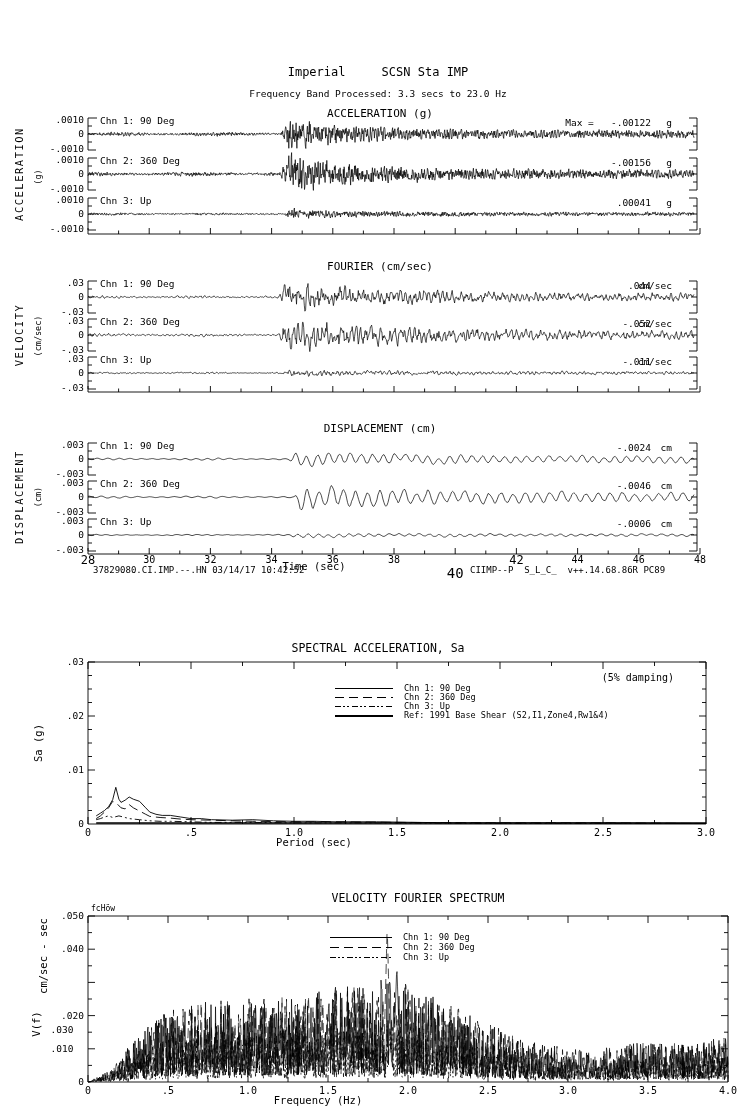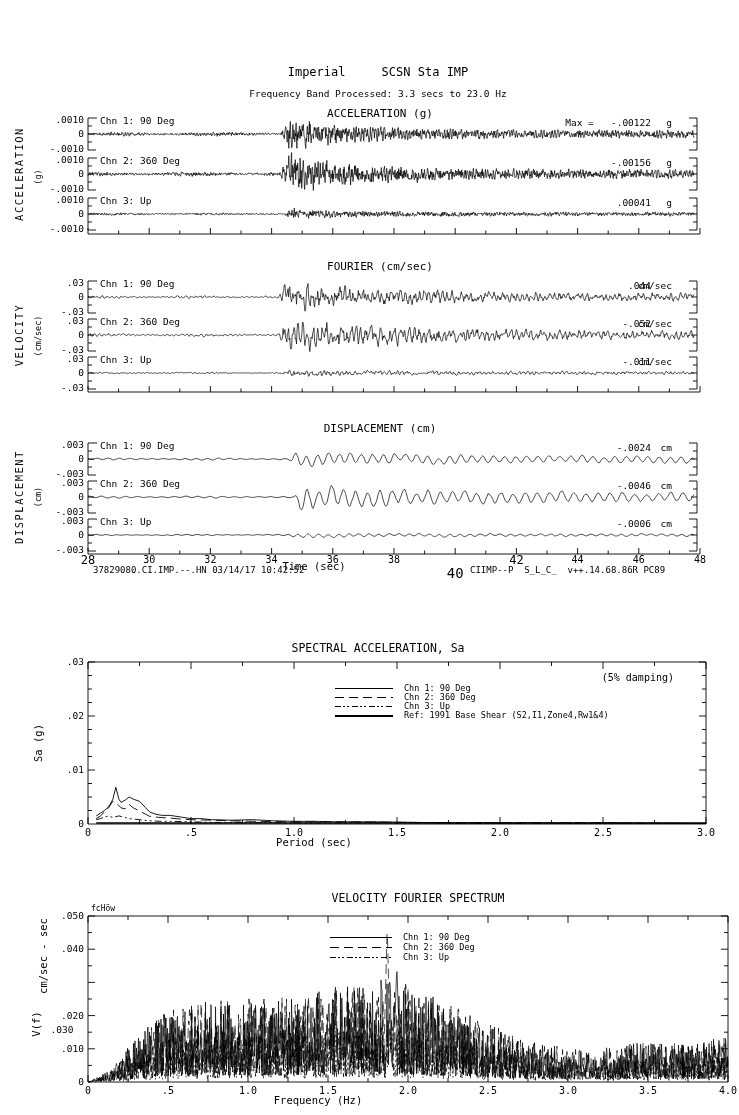--- a/index.html
+++ b/index.html
@@ -451,21 +451,21 @@
       <div class="abs tick" style="left: 191px; top: 828px; transform: translateX(-50%); font-size: 10px;">.5</div>
       <div class="abs tick" style="left: 294px; top: 828px; transform: translateX(-50%); font-size: 10px;">1.0</div>
       <div class="abs tick" style="left: 397px; top: 828px; transform: translateX(-50%); font-size: 10px;">1.5</div>
       <div class="abs tick" style="left: 500px; top: 828px; transform: translateX(-50%); font-size: 10px;">2.0</div>
       <div class="abs tick" style="left: 603px; top: 828px; transform: translateX(-50%); font-size: 10px;">2.5</div>
       <div class="abs tick" style="left: 706px; top: 828px; transform: translateX(-50%); font-size: 10px;">3.0</div>
       <div class="abs tick" style="left: 40px; width: 44px; text-align: right; top: 911px;">.050</div>
       <div class="abs tick" style="left: 40px; width: 44px; text-align: right; top: 944.2px;">.040</div>
       <div class="abs tick" style="left: 40px; width: 44px; text-align: center; top: 977.4px; margin-top: 48px;">.030</div>
       <div class="abs tick" style="left: 40px; width: 44px; text-align: right; top: 1010.6px;">.020</div>
-      <div class="abs tick" style="left: 40px; width: 44px; text-align: right; top: 1043.8px;">.010</div>
+      <div class="abs tick" style="left: 40px; width: 44px; text-align: center; top: 1043.8px;">.010</div>
       <div class="abs tick" style="left: 40px; width: 44px; text-align: right; top: 1077px;">0</div>
       <div class="abs tick" style="left: 88px; top: 1086px; transform: translateX(-50%); font-size: 10px;">0</div>
       <div class="abs tick" style="left: 168px; top: 1086px; transform: translateX(-50%); font-size: 10px;">.5</div>
       <div class="abs tick" style="left: 248px; top: 1086px; transform: translateX(-50%); font-size: 10px;">1.0</div>
       <div class="abs tick" style="left: 328px; top: 1086px; transform: translateX(-50%); font-size: 10px;">1.5</div>
       <div class="abs tick" style="left: 408px; top: 1086px; transform: translateX(-50%); font-size: 10px;">2.0</div>
       <div class="abs tick" style="left: 488px; top: 1086px; transform: translateX(-50%); font-size: 10px;">2.5</div>
       <div class="abs tick" style="left: 568px; top: 1086px; transform: translateX(-50%); font-size: 10px;">3.0</div>
       <div class="abs tick" style="left: 648px; top: 1086px; transform: translateX(-50%); font-size: 10px;">3.5</div>
       <div class="abs tick" style="left: 728px; top: 1086px; transform: translateX(-50%); font-size: 10px;">4.0</div>

